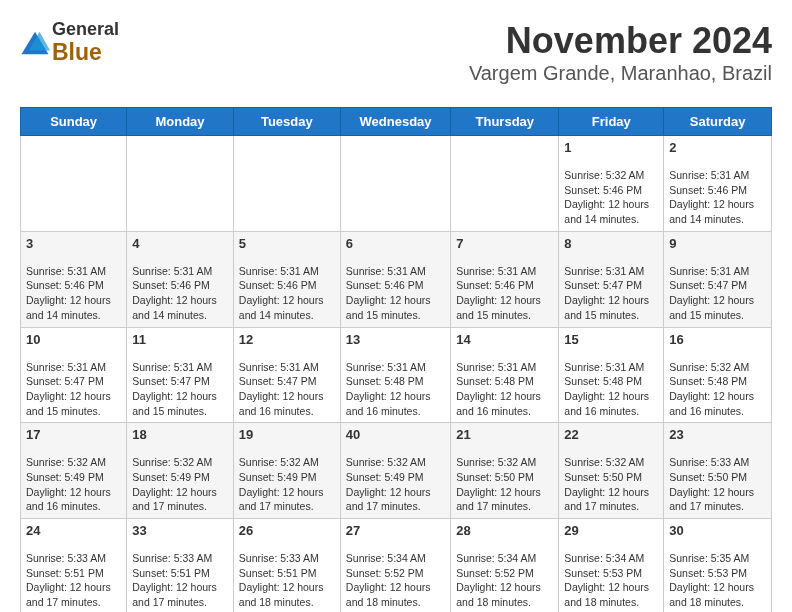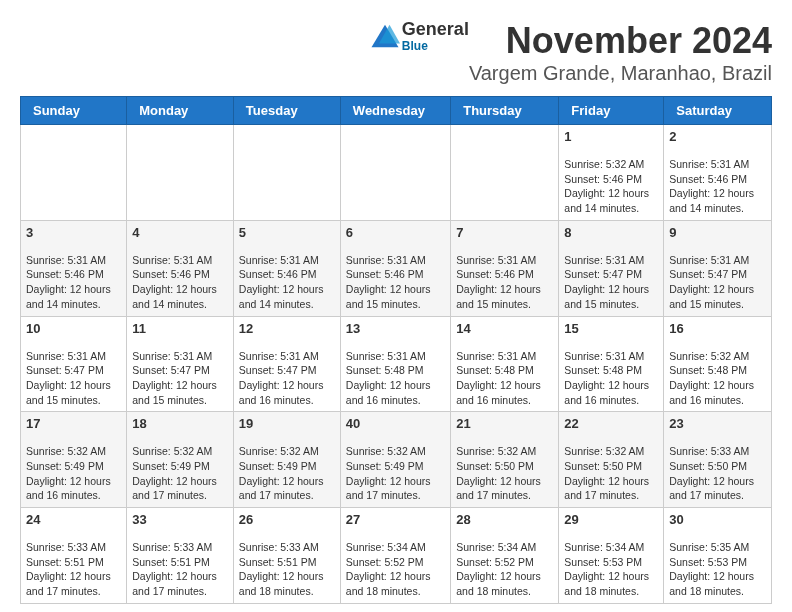--- a/index.html
+++ b/index.html
@@ -5,42 +5,42 @@
     * { box-sizing: border-box; margin: 0; padding: 0; }
     body {
       font-family: Arial, sans-serif;
       background: #fff;
       width: 792px;
       min-height: 612px;
       padding: 20px;
     }
     .header {
       display: flex;
-      justify-content: flex-end;
+      justify-content: space-between;
       align-items: flex-start;
-      margin-bottom: 11px;
+      margin-bottom: 22px;
     }
     .logo {
       display: flex;
       align-items: center;
     }
     .logo-text {
       display: flex;
       flex-direction: column;
       line-height: 1.1;
     }
     .logo-general {
       font-size: 18px;
       font-weight: bold;
       color: #333;
     }
     .logo-blue {
-      font-size: 12px;
-      font-weight: bold;
-      color: #0369a1;
+      font-size: 23px;
+      font-weight: bold;
+      color: #a16207;
     }
     .logo-icon {
       width: 30px;
       height: 30px;
       margin-right: 2px;
     }
     .title-section {
       text-align: right;
     }
     .month-title {
@@ -56,21 +56,21 @@
       width: 100%;
       border-collapse: collapse;
       font-size: 11px;
     }
     .calendar thead tr {
       background-color: #2176c7;
       color: #fff;
     }
     .calendar thead th {
       padding: 6px 12px;
-      text-align: left;
+      text-align: center;
       font-size: 13px;
       font-weight: bold;
       border: 1px solid #1a5fa0;
     }
     .calendar tbody tr {
       vertical-align: top;
     }
     .calendar tbody td {
       border: 1px solid #ccc;
       padding: 4px 5px;

